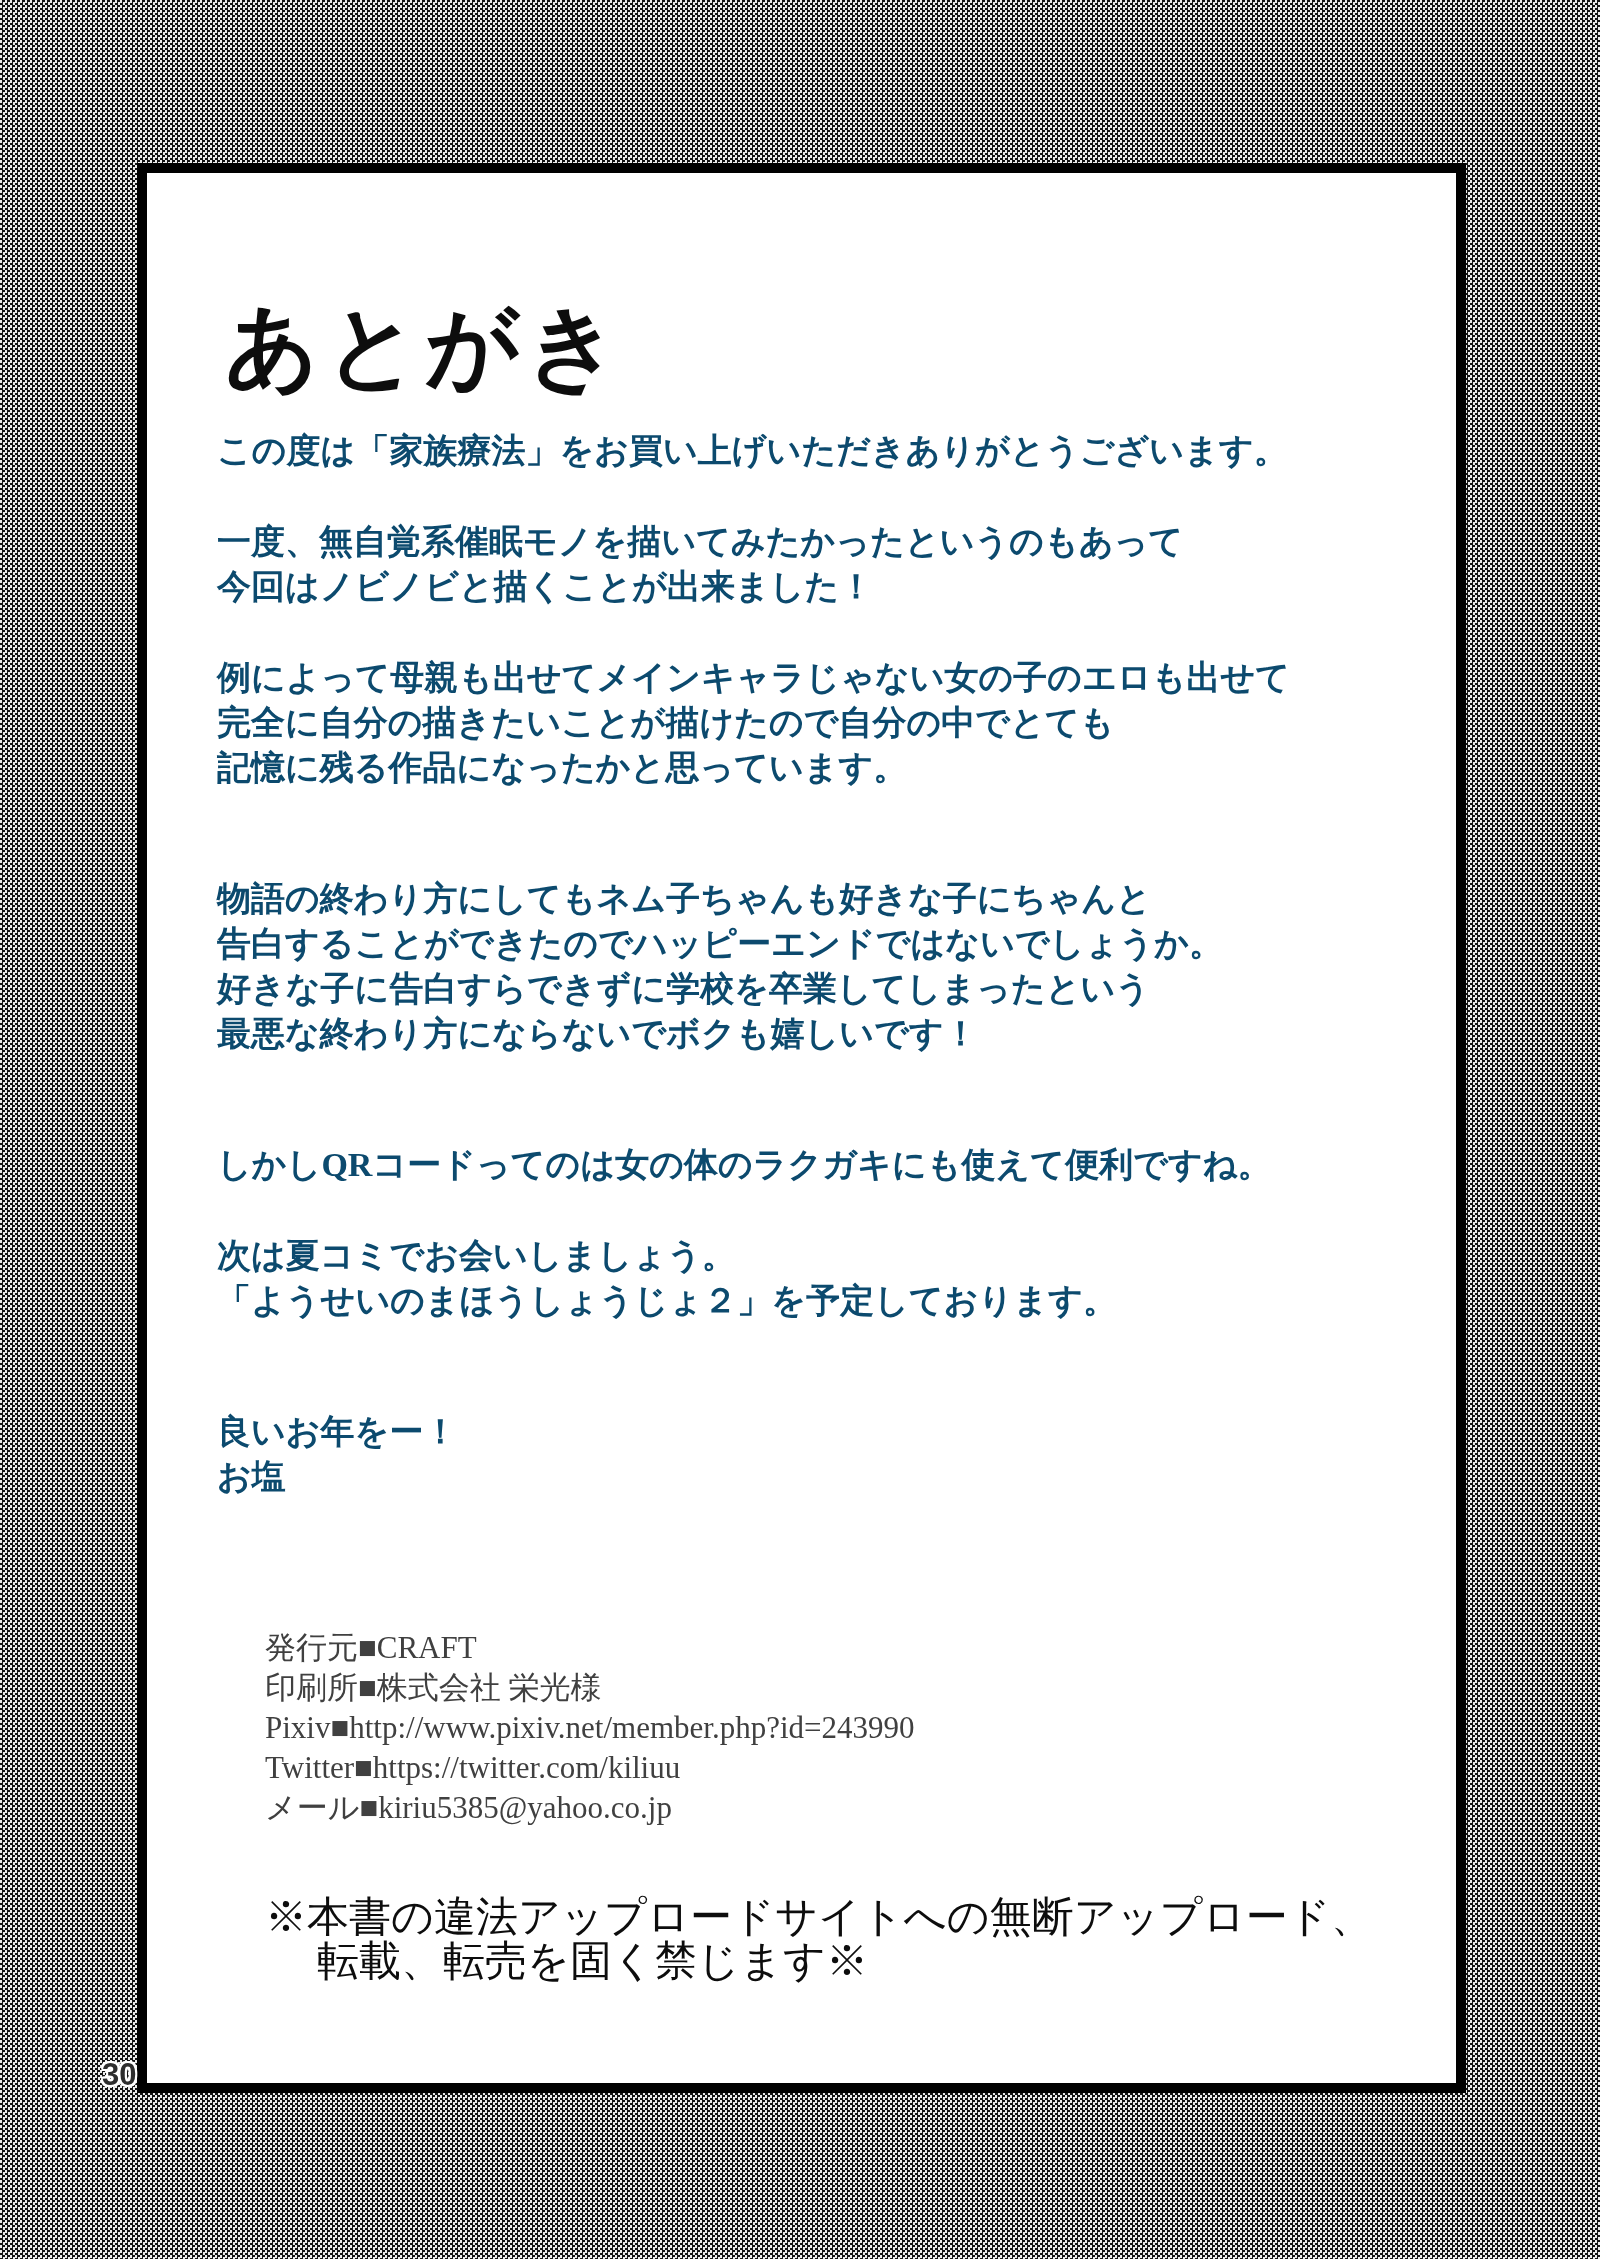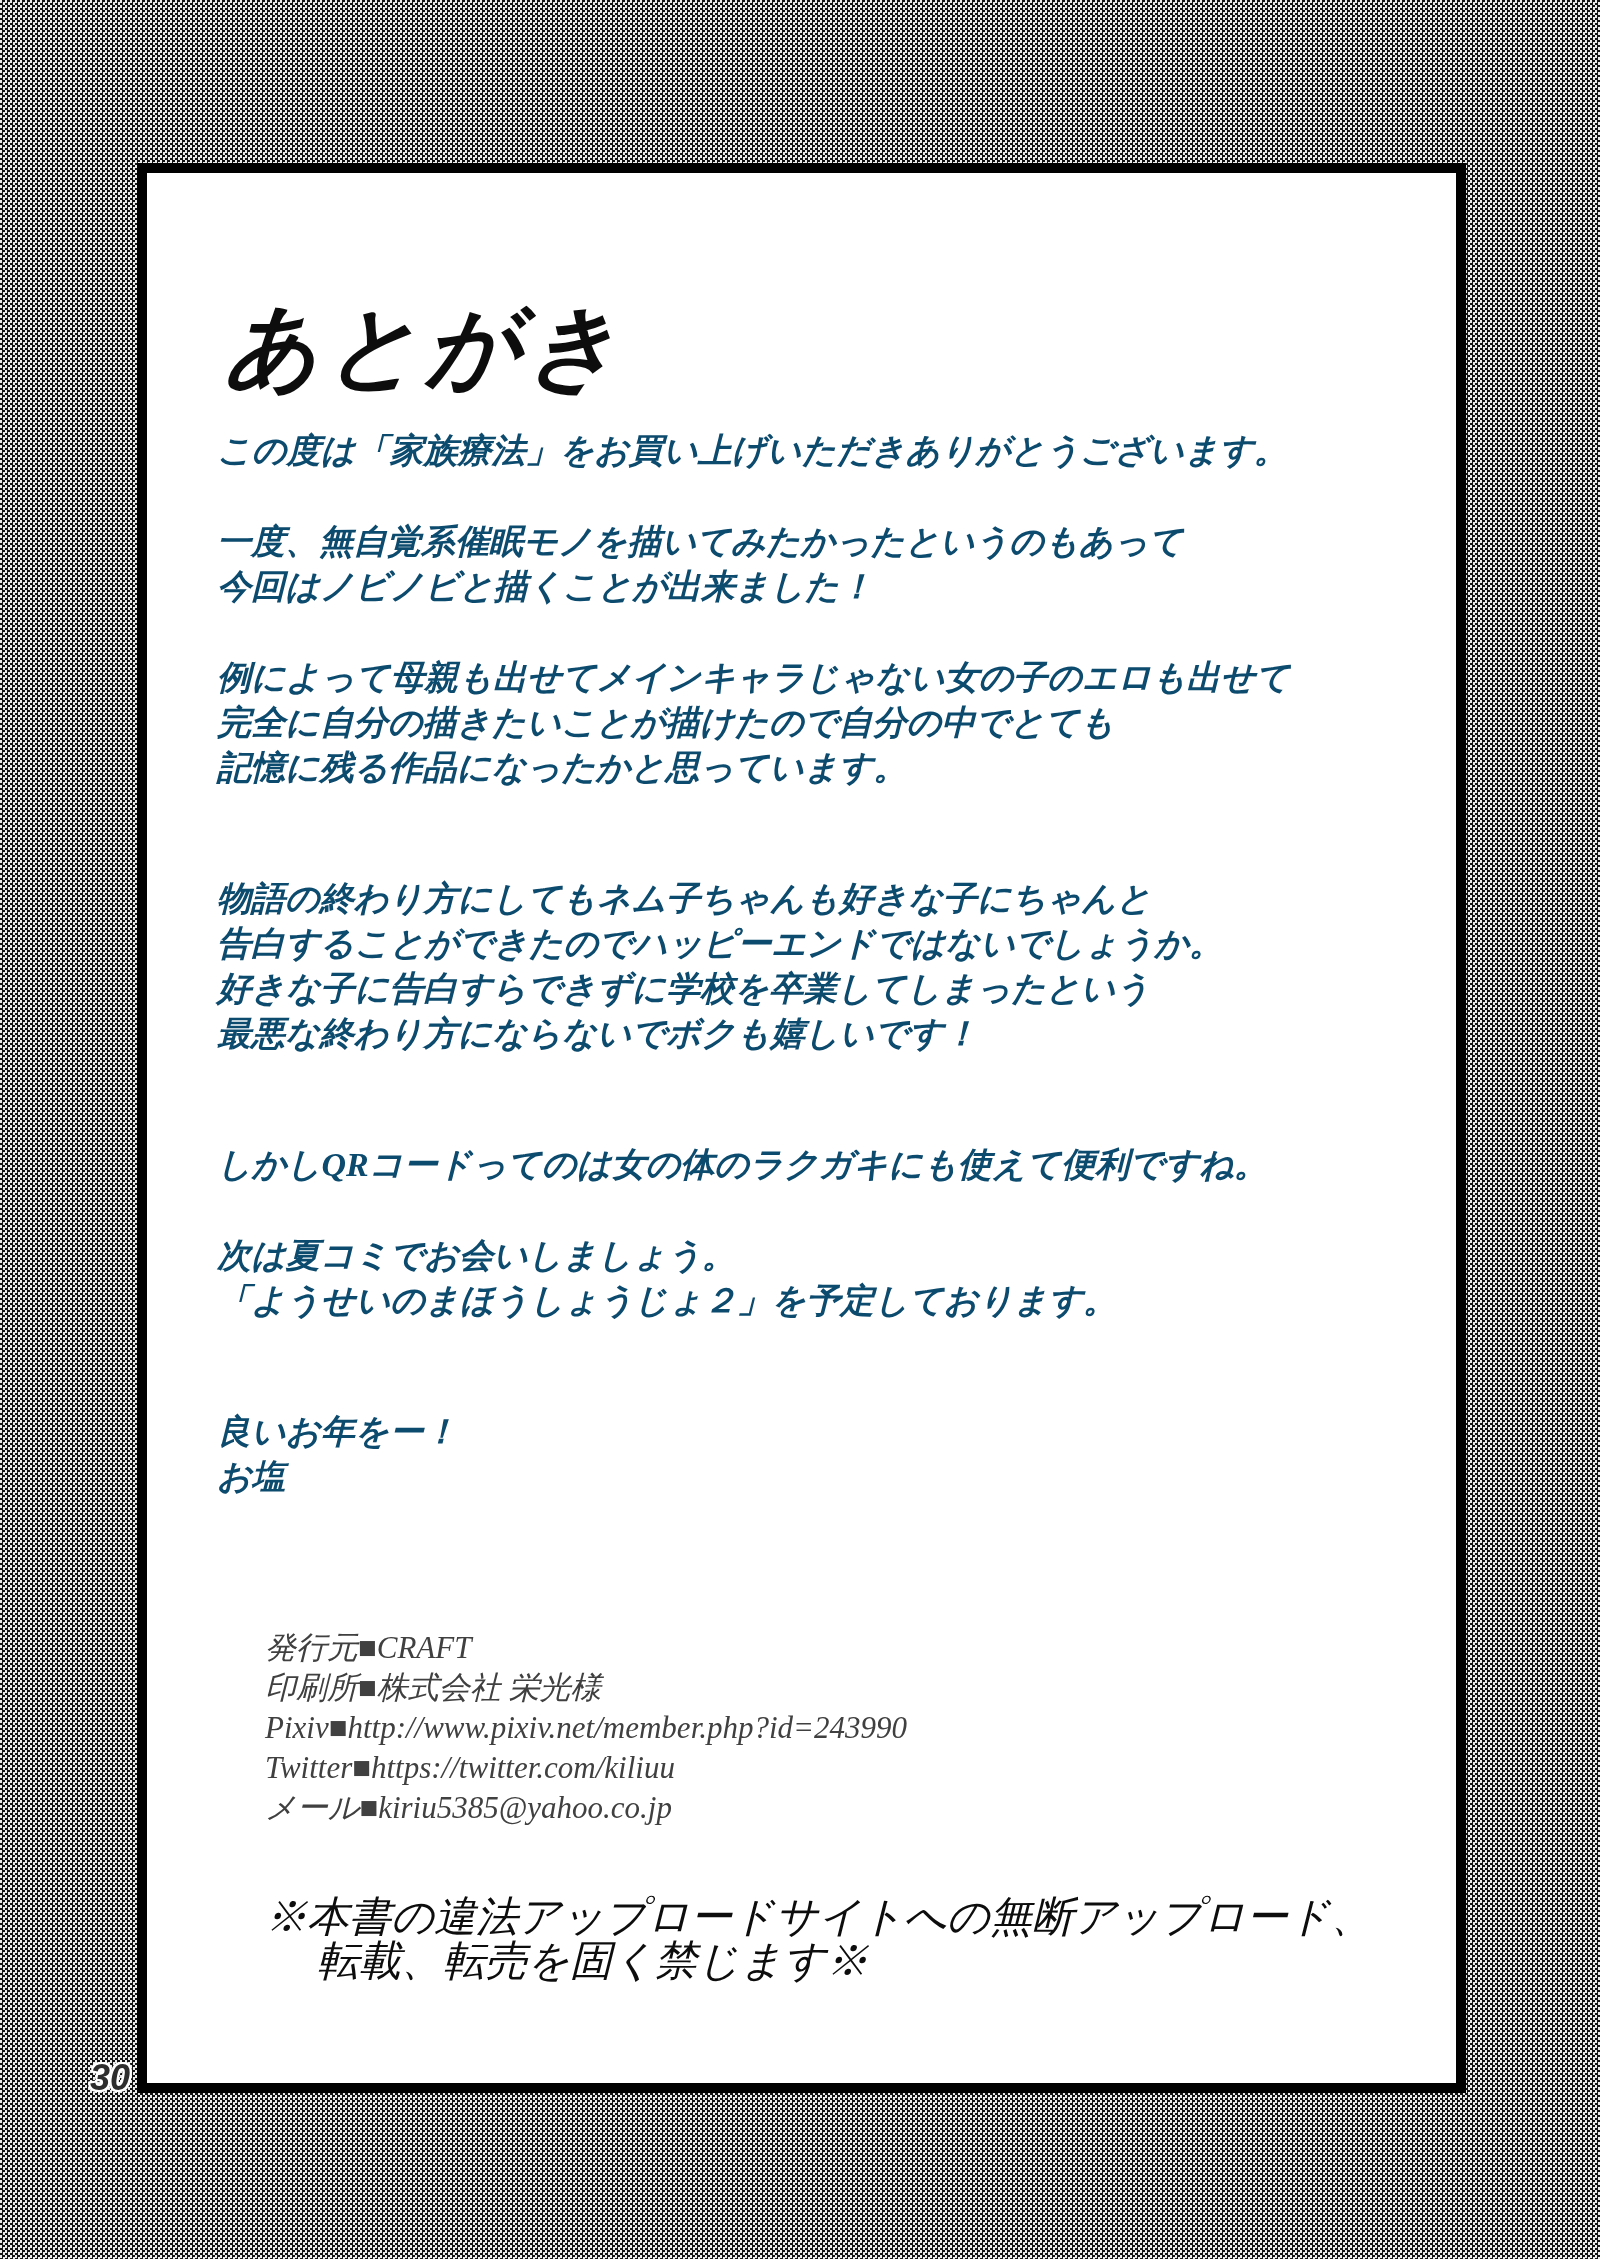--- a/index.html
+++ b/index.html
@@ -7,21 +7,20 @@
     padding: 0;
   }
   .canvas {
     position: relative;
     width: 1600px;
     height: 2259px;
     overflow: hidden;
     
     background: repeating-conic-gradient(#141414 0% 25%, #ececec 0% 50%);
     background-size: 5px 5px;
-    font-style: italic;
   }
   .page {
     position: absolute;
     left: 137px;
     top: 163px;
     width: 1329px;
     height: 1930px;
     box-sizing: border-box;
     background: #ffffff;
     border: 10px solid #000000;
@@ -77,25 +76,25 @@
     font-weight: 400;
     font-size: 42px;
     line-height: 44px;
     color: #0d0d0d;
   }
   .disclaimer .line2 {
     margin-left: 52px;
   }
   .page-number {
     position: absolute;
-    left: 90px;
+    left: 102px;
     top: 2057px;
     font-family: "Liberation Sans", "DejaVu Sans", sans-serif;
     font-weight: 700;
-    font-size: 36px;
+    font-size: 31px;
     color: #2d2d2d;
     text-shadow:
       -2px 0 #ffffff, 2px 0 #ffffff, 0 -2px #ffffff, 0 2px #ffffff,
       -2px -2px #ffffff, 2px 2px #ffffff, -2px 2px #ffffff, 2px -2px #ffffff;
   }
 </style>
 </head>
 <body>
 
 <div class="canvas">

